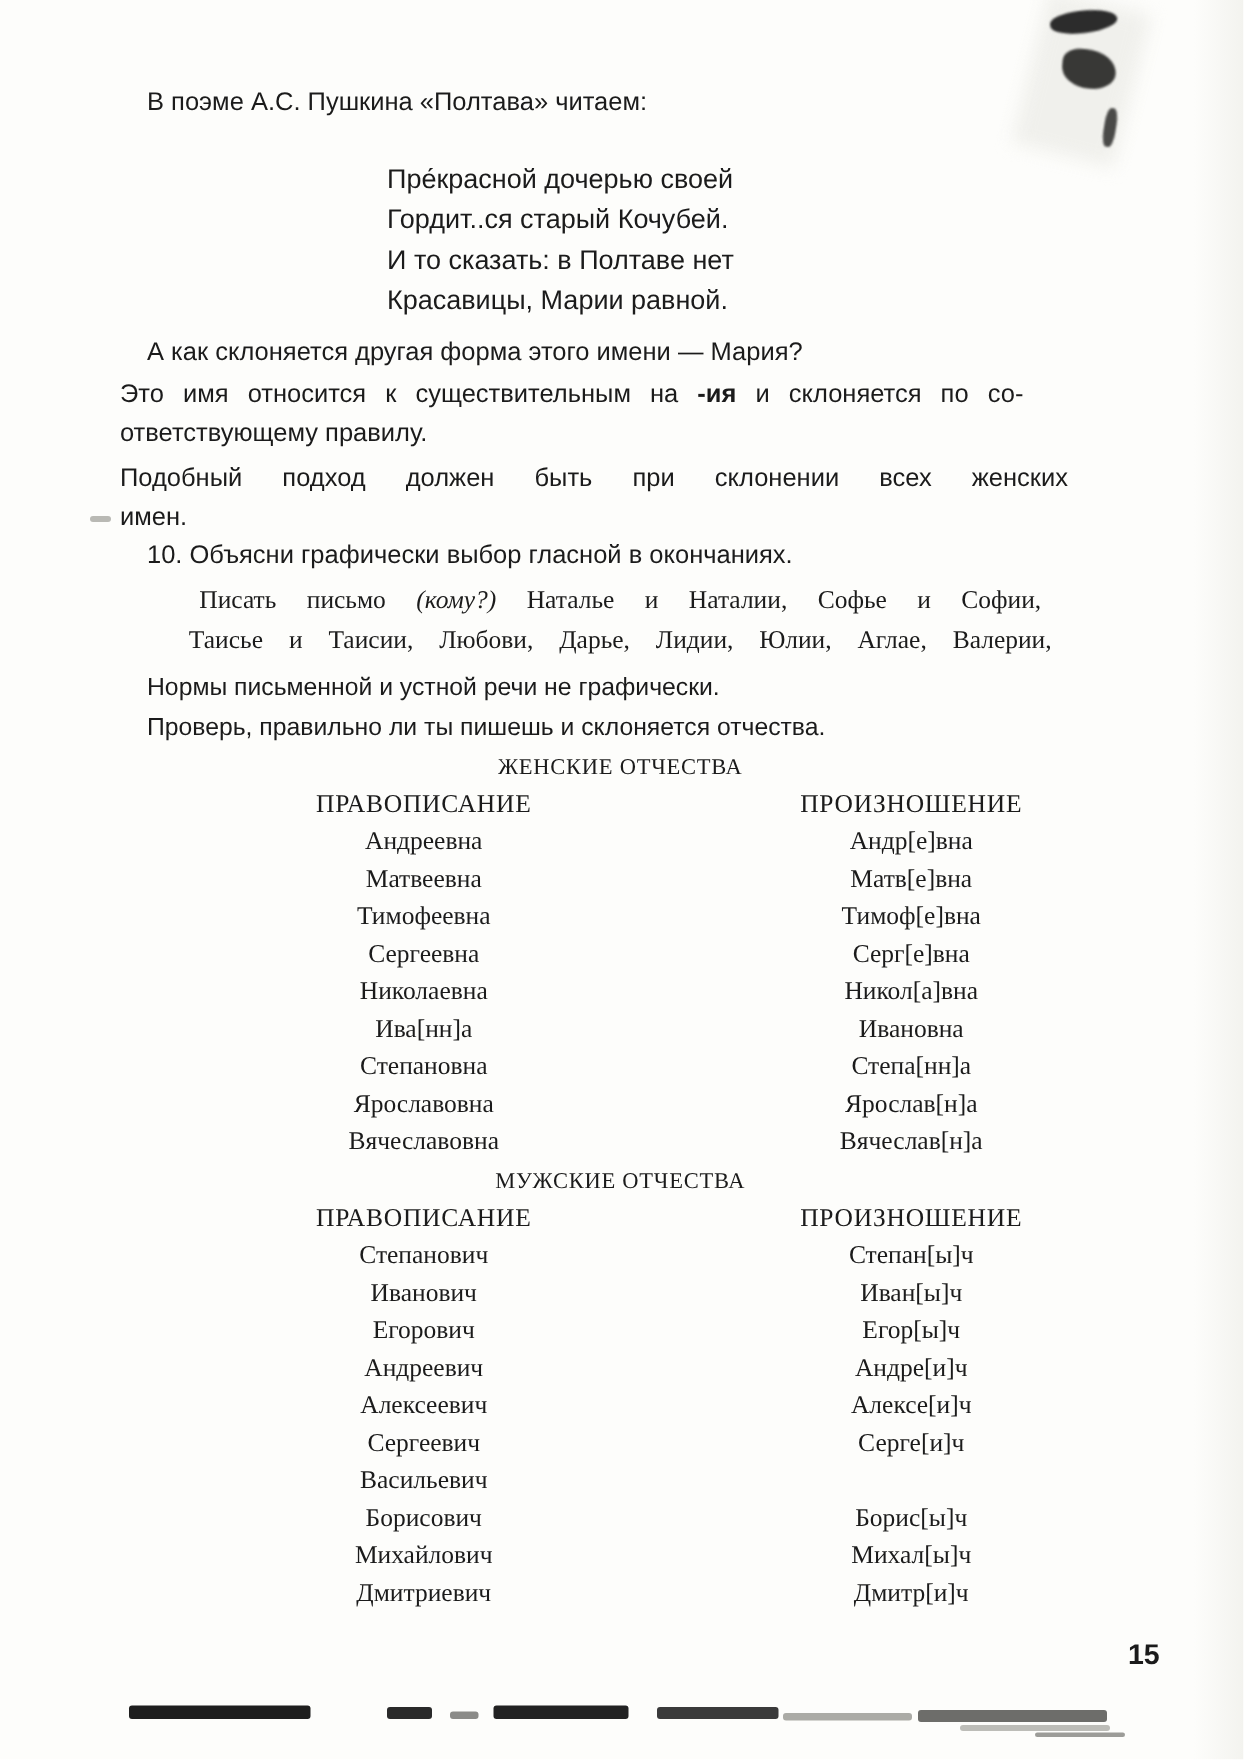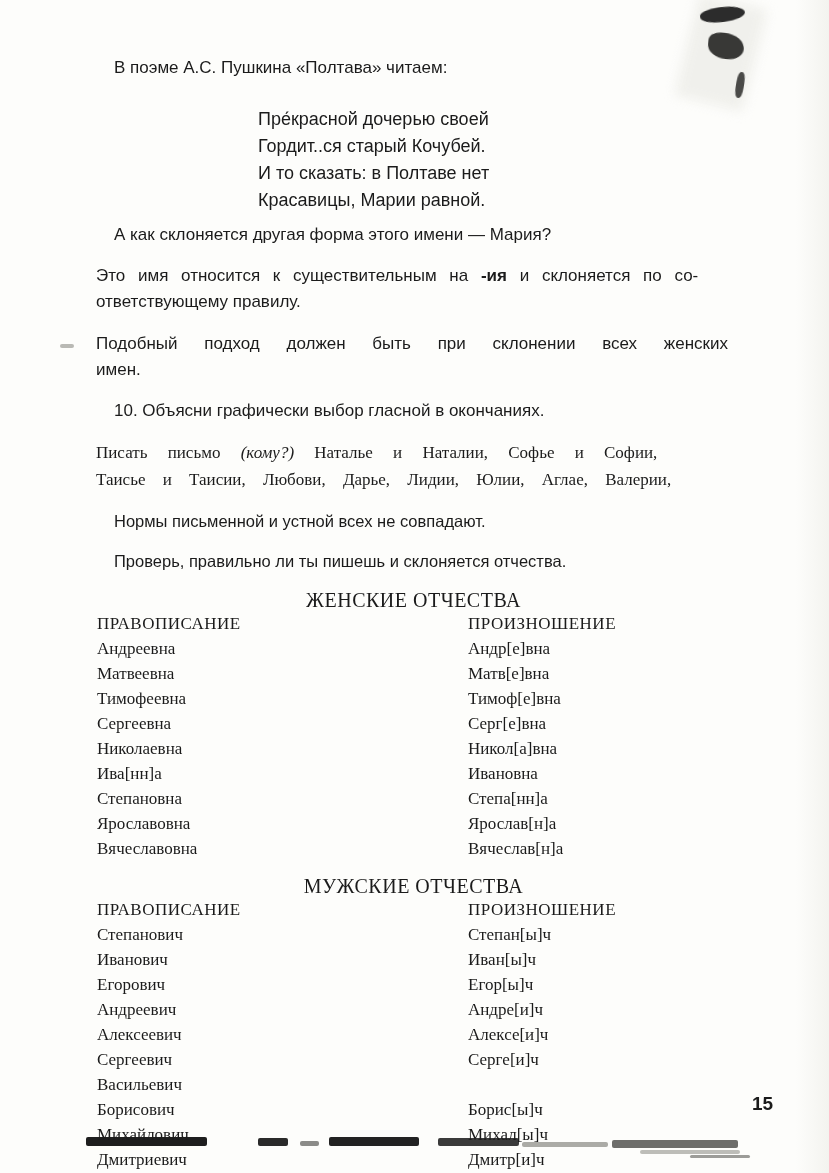--- a/index.html
+++ b/index.html
@@ -4,45 +4,45 @@
 <style>
   html,body { margin:0; padding:0; background:#ffffff; }
   .page {
     position:relative;
     width:829px; height:1173px;
     background:linear-gradient(90deg,#fdfdfb 0%, #fdfdfb 96%, #f3f3ef 100%);
     overflow:hidden;
     color:#1b1b1b;
   }
   .sans  { font-family:"Liberation Sans", sans-serif; }
-  .serif { font-family:"Liberation Serif", serif; }
+  .serif { font-family:"Liberation Serif", serif;text-align:center; }
 
   .content { position:absolute; left:80px; top:0; width:667px; }
 
-  p { margin:16px; }
+  p { margin:0; }
   .fl { text-indent:18px; }
   .line { display:block; text-indent:0; }
 
   .intro       { margin-top:56px; font-size:17px; line-height:24px; }
   .poem        { margin-top:26px; margin-left:178px; font-size:18px; line-height:27px; }
   .question    { margin-top:9px;  font-size:17px; line-height:24px; }
   .para-rule   { margin-top:3px;  font-size:17px; line-height:26px; }
   .para-appr   { margin-top:4px;  font-size:17px; line-height:26px; }
   .ex-head     { margin-top:0;    font-size:17px; line-height:24px; }
   .ex-body     { margin-top:4px;  font-size:17px; line-height:27px; }
   .note        { margin-top:3px;  font-size:16.5px; line-height:24px; }
   .note.first  { margin-top:6px; }
 
   .ws-rule { word-spacing:8px; }
   .ws-wide { word-spacing:22px; }
   .ws-ex1  { word-spacing:16px; }
   .ws-ex2  { word-spacing:13px; }
 
   .section-title {
-    margin-top:14px; font-size:20px; line-height:22px;
+    margin-top:4px; font-size:15px; line-height:22px;
     text-align:center; letter-spacing:0.5px;
   }
   .table { margin-left:17px; font-size:17px; }
   .trow  { display:grid; grid-template-columns:371px 1fr; line-height:25px; }
   .thead { line-height:25px; letter-spacing:0.5px; }
   .th, .td { display:block; }
 
   .page-number {
     position:absolute; left:752px; top:1094px;
     font-size:19px; font-weight:bold; line-height:20px;
@@ -109,21 +109,21 @@
       <span class="line">имен.</span>
     </p>
 
     <p class="sans ex-head fl">10. Объясни графически выбор гласной в окончаниях.</p>
 
     <p class="serif ex-body">
       <span class="line fl ws-ex1"><span>Писать письмо </span><i>(кому?)</i><span> Наталье и Наталии, Софье и Софии,</span></span>
       <span class="line ws-ex2">Таисье и Таисии, Любови, Дарье, Лидии, Юлии, Аглае, Валерии,</span>
     </p>
 
-    <p class="sans note first fl">Нормы письменной и устной всех не совпадают.</p>
+    <p class="sans note first fl">Нормы письменной и устной речи не графически.</p>
     <p class="sans note fl">Проверь, правильно ли ты пишешь и склоняется отчества.</p>
 
     <div class="serif section-title">ЖЕНСКИЕ ОТЧЕСТВА</div>
 
     <div class="serif table">
       <div class="trow thead">
         <span class="th">ПРАВОПИСАНИЕ</span>
         <span class="th">ПРОИЗНОШЕНИЕ</span>
       </div>
       <div>

